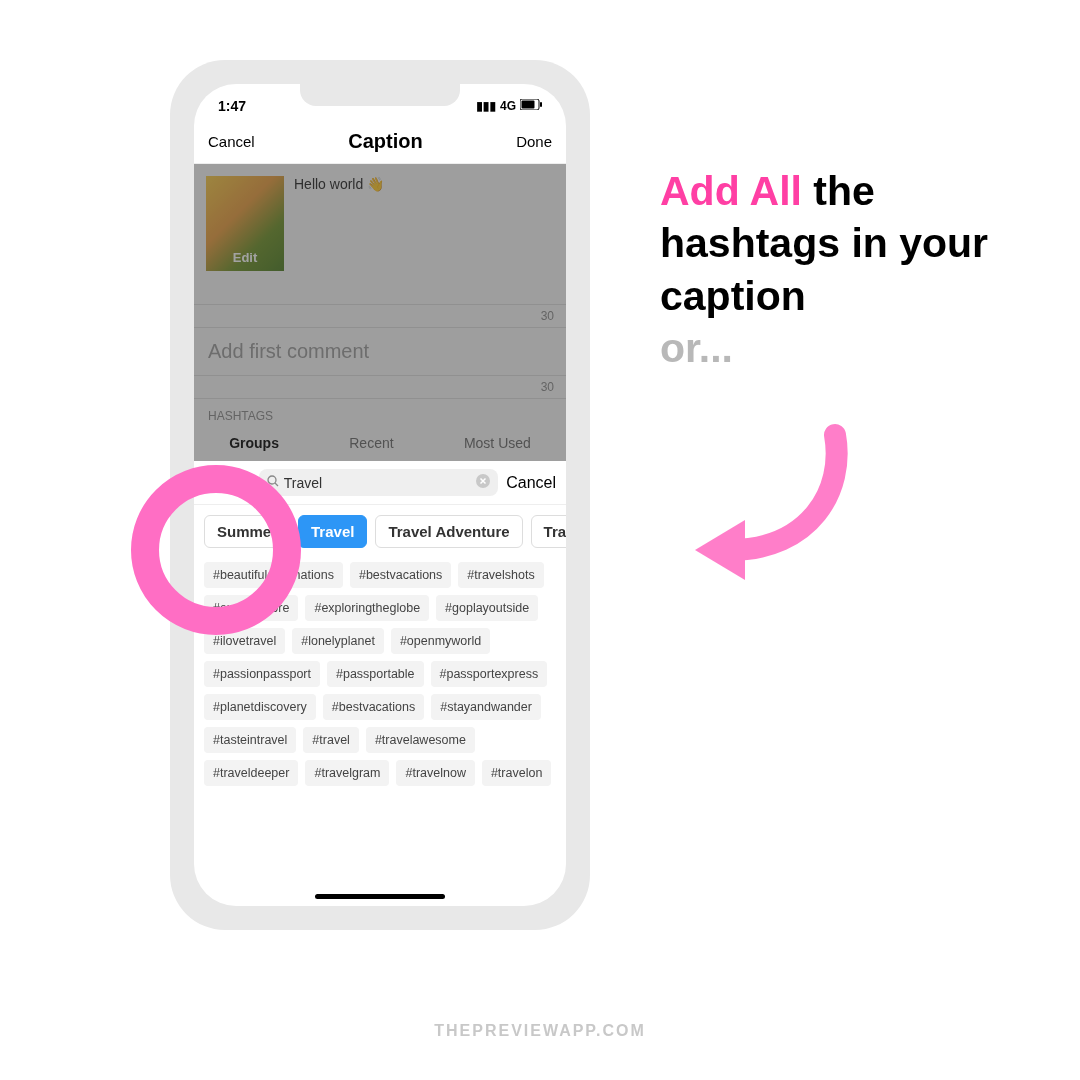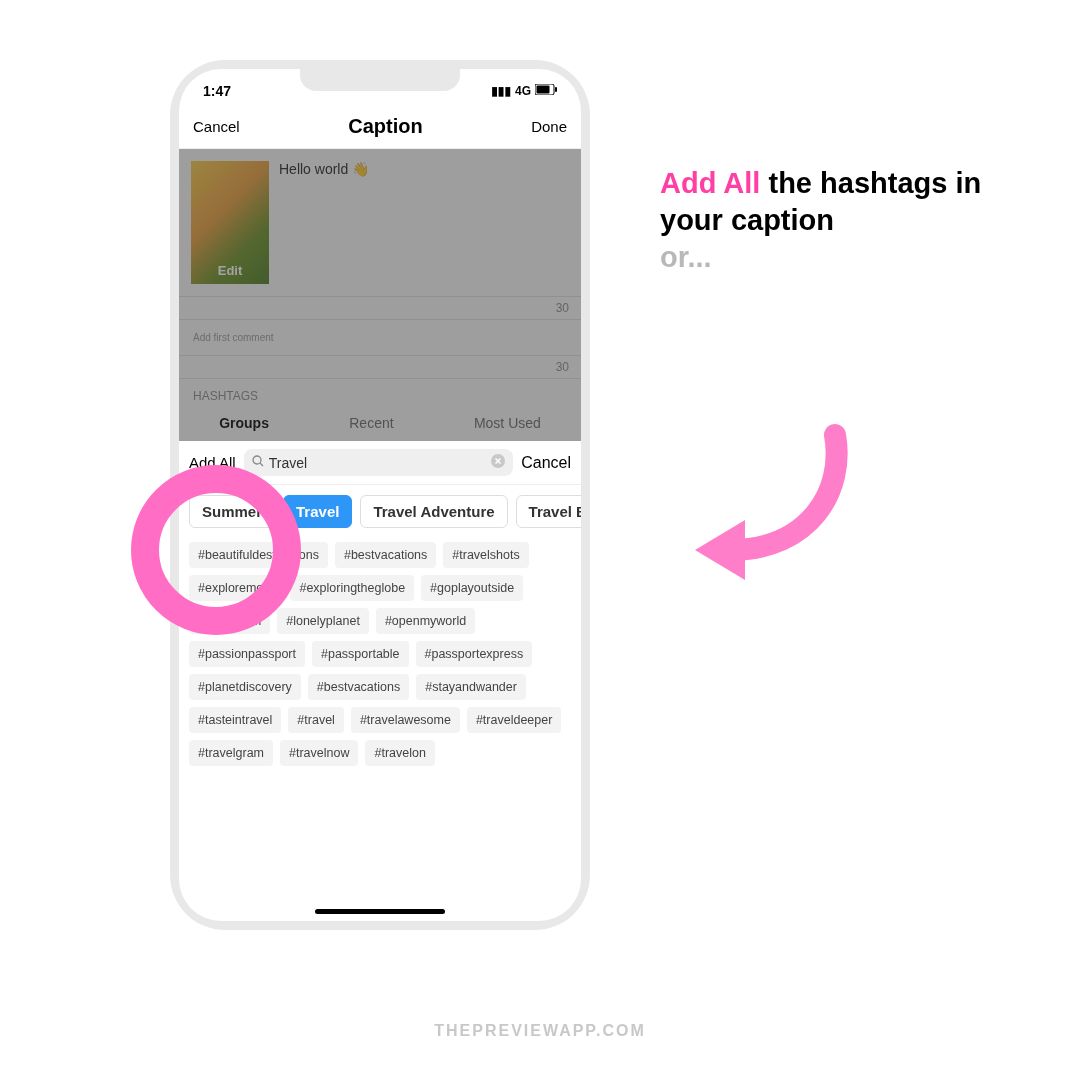--- a/index.html
+++ b/index.html
@@ -12,21 +12,21 @@
     overflow: hidden;
   }
   .phone-frame {
     position: absolute;
     left: 170px;
     top: 60px;
     width: 420px;
     height: 870px;
     background: #e8e8e8;
     border-radius: 55px;
-    padding: 9px;
+    padding: 24px;
   }
   .phone-screen {
     width: 100%;
     height: 100%;
     background: #fff;
     border-radius: 42px;
     overflow: hidden;
     position: relative;
   }
   .notch {
@@ -71,21 +71,21 @@
   }
   .caption-area {
     display: flex;
     padding: 12px;
     gap: 10px;
     min-height: 140px;
     align-items: flex-start;
   }
   .thumb {
     width: 78px;
-    height: 123px;
+    height: 95px;
     background: linear-gradient(135deg, #f5c842 0%, #e89a3a 40%, #6b8e23 70%, #4a7a1e 100%);
     position: relative;
     display: flex;
     align-items: flex-end;
     justify-content: center;
     color: #fff;
     font-weight: 600;
     font-size: 13px;
     padding-bottom: 6px;
   }
@@ -93,21 +93,21 @@
   .row-30 {
     display: flex;
     justify-content: flex-end;
     padding: 4px 12px;
     font-size: 12px;
     color: #888;
     border-top: 1px solid #ddd;
   }
   .first-comment {
     padding: 12px 14px;
-    font-size: 10px;
+    font-size: 20px;
     color: #999;
     border-top: 1px solid #ddd;
   }
   .hashtags-label {
     padding: 10px 14px 4px;
     font-size: 12px;
     color: #888;
     text-transform: uppercase;
     border-top: 1px solid #ddd;
   }
@@ -192,21 +192,21 @@
     border-radius: 50%;
     z-index: 20;
     pointer-events: none;
   }
   .headline {
     position: absolute;
     left: 660px;
     top: 165px;
     width: 380px;
     font-weight: 800;
-    font-size: 29px;
+    font-size: 41px;
     line-height: 1.28;
     color: #000;
   }
   .headline .pink { color: #ff3fa4; }
   .headline .gray { color: #b8b8b8; }
   .arrow {
     position: absolute;
     left: 680px;
     top: 420px;
     width: 180px;

